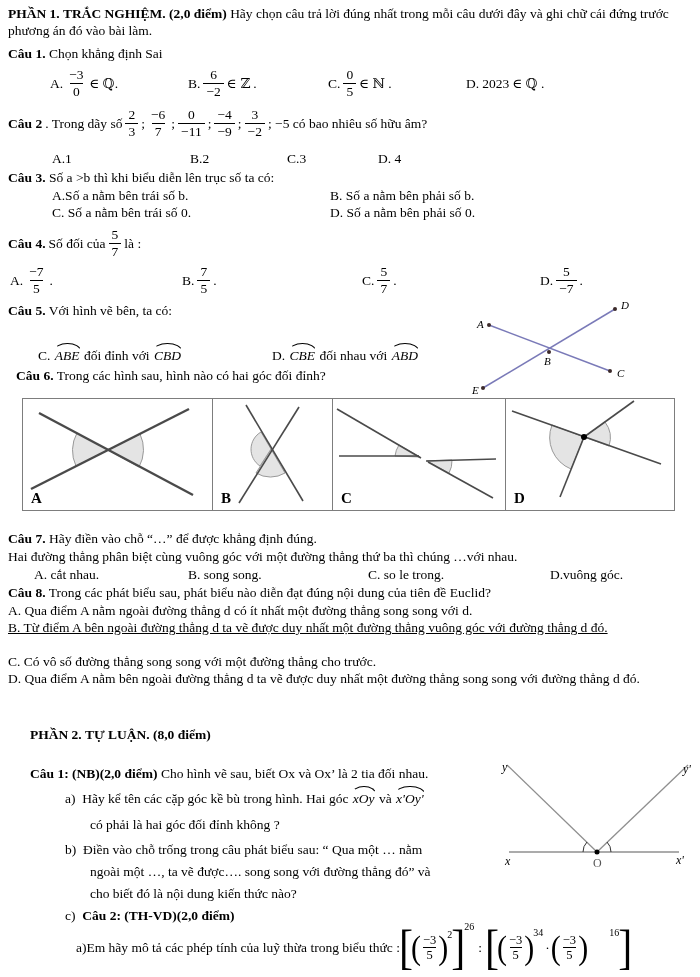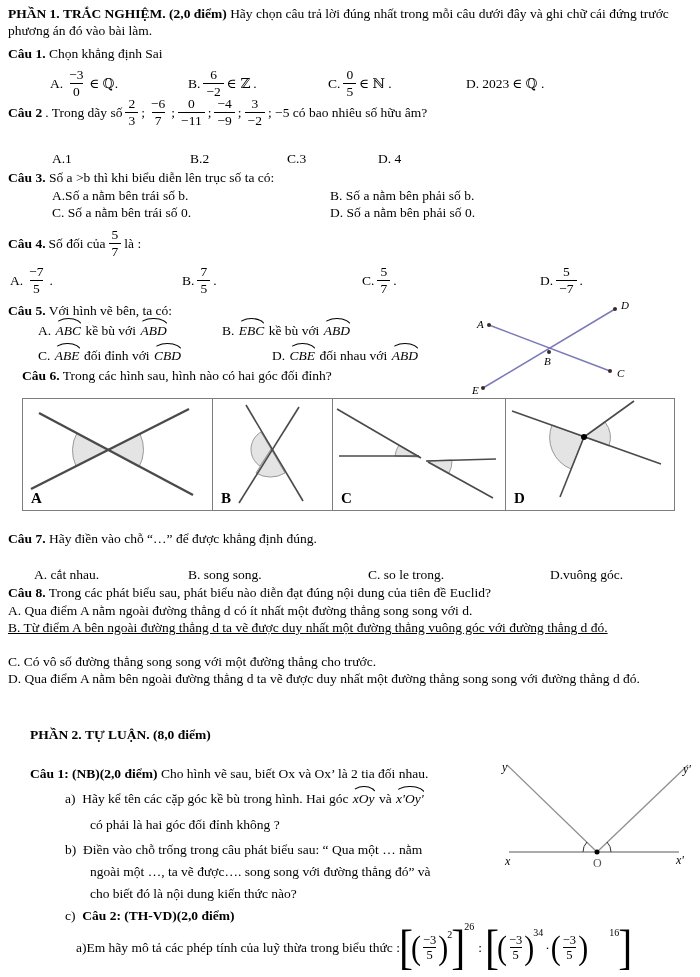--- a/index.html
+++ b/index.html
@@ -62,21 +62,21 @@
           <span class="d">5</span>
         </span>
         <span>∈ ℕ .</span>
       </span>
     <span class="optf" style="left:466px;height:42px;">
         <span>D.</span>
         <span>2023 ∈ ℚ .</span>
       </span>
   </div>
 
-  <div class="optf" style="left:8px;top:92px;height:40px;justify-content:space-between;">
+  <div class="optf" style="left:8px;top:103px;height:40px;justify-content:space-between;">
     <b>Câu 2</b>
       <span>. Trong dãy số</span>
     <span class="fr">
         <span class="n">2</span>
         <span class="d">3</span>
       </span>
       <span>;</span>
     <span class="fr">
         <span class="n">−6</span>
         <span class="d">7</span>
@@ -153,45 +153,41 @@
         <span>D.</span>
         <span class="fr">
           <span class="n">5</span>
           <span class="d">−7</span>
         </span>
         <span>.</span>
       </span>
   </div>
 
   <div class="line" style="left:8px;top:302px;"><b>Câu 5.</b><span> Với hình vẽ bên, ta có:</span></div>
-  <div class="optrow" style="top:322px;">
-    <span class="opt" style="left:38px;"><span>A. </span><span class="arc">ABC</span><span> kề bù với </span><span class="arc">ABD</span></span>
-    <span class="opt" style="left:222px;"><span>B. </span><span class="arc">EBC</span><span> kề bù với </span><span class="arc">ABD</span></span>
-  </div>
   <div class="optrow" style="top:347px;">
     <span class="opt" style="left:38px;"><span>C. </span><span class="arc">ABE</span><span> đối đỉnh với </span><span class="arc">CBD</span></span>
     <span class="opt" style="left:272px;"><span>D. </span><span class="arc">CBE</span><span> đối nhau với </span><span class="arc">ABD</span></span>
   </div>
 
   <svg style="position:absolute;left:468px;top:295px;" width="230" height="102" viewBox="0 0 230 102">
     <line x1="21" y1="30" x2="142" y2="76" stroke="#7a7ab8" stroke-width="1.5"></line>
     <line x1="15" y1="93" x2="147" y2="14" stroke="#7a7ab8" stroke-width="1.5"></line>
     <circle cx="21" cy="30" r="2" fill="#3c2a2a"></circle>
     <circle cx="147" cy="14" r="2" fill="#3c2a2a"></circle>
     <circle cx="81" cy="57" r="2" fill="#3c2a2a"></circle>
     <circle cx="142" cy="76" r="2" fill="#3c2a2a"></circle>
     <circle cx="15" cy="93" r="2" fill="#3c2a2a"></circle>
     <text x="9" y="33" font-size="11" font-style="italic">A</text>
     <text x="153" y="14" font-size="11" font-style="italic">D</text>
     <text x="76" y="70" font-size="11" font-style="italic">B</text>
     <text x="149" y="82" font-size="11" font-style="italic">C</text>
     <text x="4" y="99" font-size="11" font-style="italic">E</text>
   </svg>
 
-  <div class="line" style="left:22px;top:367px;"><b>Câu 6.</b><span> Trong các hình sau, hình nào có hai góc đối đỉnh?</span></div>
+  <div class="line" style="left:16px;top:367px;"><b>Câu 6.</b><span> Trong các hình sau, hình nào có hai góc đối đỉnh?</span></div>
 
   <div class="panels">
     <div class="cell" style="width:190px;">
       <svg width="188" height="111" viewBox="0 0 188 111">
         <path d="M85,51 L54,34 A36,36 0 0 0 53,67 Z" fill="#e4e4e4" stroke="#999" stroke-width="1"></path>
         <path d="M85,51 L116,68 A36,36 0 0 0 117,35 Z" fill="#e4e4e4" stroke="#999" stroke-width="1"></path>
         <line x1="16" y1="14" x2="170" y2="96" stroke="#4a4a4a" stroke-width="2.4"></line>
         <line x1="8" y1="90" x2="166" y2="10" stroke="#4a4a4a" stroke-width="2.4"></line>
       </svg>
       <div class="plabel">A</div>
@@ -223,20 +219,21 @@
         <line x1="6" y1="12" x2="155" y2="65" stroke="#4a4a4a" stroke-width="1.6"></line>
         <line x1="78" y1="38" x2="128" y2="2" stroke="#4a4a4a" stroke-width="1.6"></line>
         <line x1="78" y1="38" x2="54" y2="98" stroke="#4a4a4a" stroke-width="1.6"></line>
         <circle cx="78" cy="38" r="3" fill="#000"></circle>
       </svg>
       <div class="plabel">D</div>
     </div>
   </div>
 
   <div class="line" style="left:8px;top:530px;"><b>Câu 7.</b><span> Hãy điền vào chỗ “…” để được khẳng định đúng.</span></div>
+  <div class="line" style="left:8px;top:548px;">Hai đường thẳng phân biệt cùng vuông góc với một đường thẳng thứ ba thì chúng …với nhau.</div>
   <div class="optrow" style="top:566px;">
     <span class="opt" style="left:34px;">A. cắt nhau.</span>
     <span class="opt" style="left:188px;">B. song song.</span>
     <span class="opt" style="left:368px;">C. so le trong.</span>
     <span class="opt" style="left:550px;">D.vuông góc.</span>
   </div>
 
   <div class="line" style="left:8px;top:584px;"><b>Câu 8.</b><span> Trong các phát biểu sau, phát biểu nào diễn đạt đúng nội dung của tiên đề Euclid?</span></div>
   <div class="line" style="left:8px;top:602px;">A. Qua điểm A nằm ngoài đường thẳng d có ít nhất một đường thẳng song song với d.</div>
   <div class="wrap" style="left:8px;top:619px;width:688px;text-decoration:underline;">B. Từ điểm A bên ngoài đường thẳng d ta vẽ được duy nhất một đường thẳng vuông góc với đường thẳng d đó.</div>

